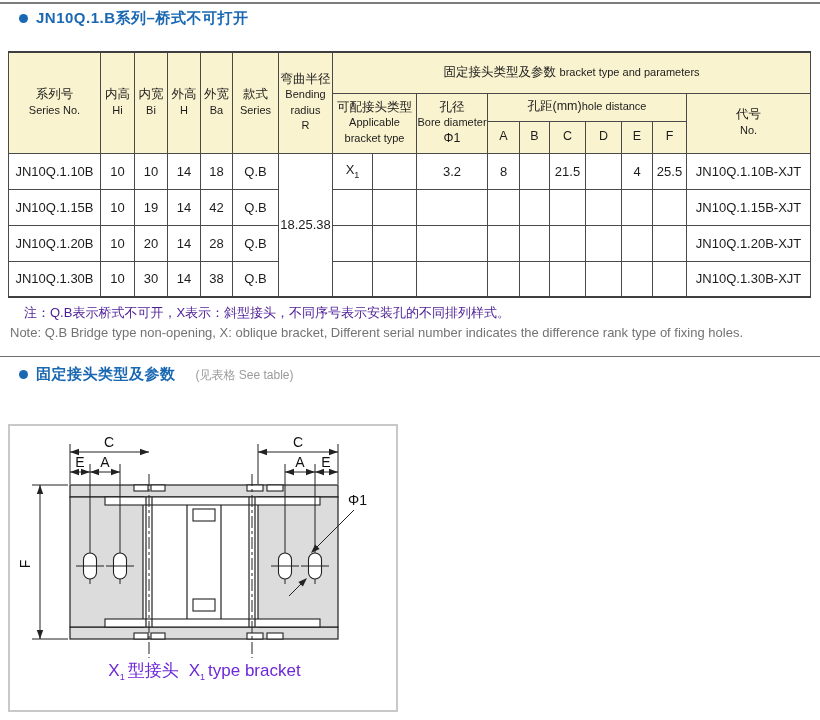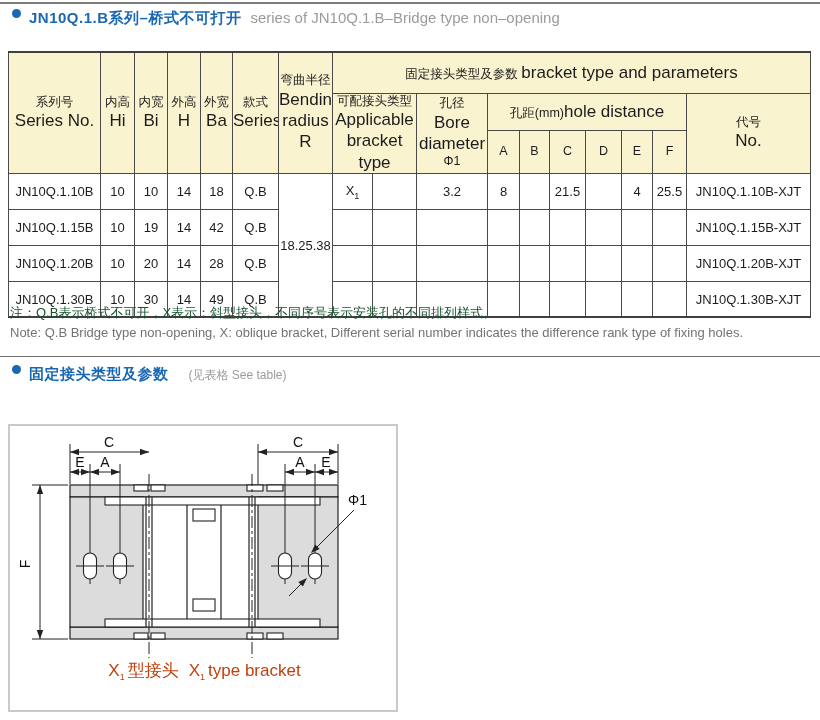--- a/index.html
+++ b/index.html
@@ -2,78 +2,77 @@
 <html><head>
 <meta charset="utf-8">
 <style>
   html,body { margin:0; padding:0; background:#fff; }
   #stage {
     position:relative; width:820px; height:720px; background:#ffffff;
     font-family:"Liberation Sans","DejaVu Sans",sans-serif; overflow:hidden; color:#1c1c1c;
   }
   .top-rule { position:absolute; top:2px; left:0; width:820px; height:2px; background:#7d7d7d; }
 
-  .title-row { position:absolute; left:12px; display:flex; }
+  .title-row { position:absolute; left:19px; display:flex; align-items:center; }
   .title-row.first { top:9px; }
   .title-row.second { top:365px; }
   .bullet { width:9px; height:9px; border-radius:50%; background:#1a68b2; margin-right:8px; flex:0 0 auto; }
   .title-zh { font-size:15px; font-weight:bold; color:#1a68b2; letter-spacing:0.5px; }
   .title-en { font-size:15px; color:#9b9b9b; margin-left:9px; }
   .title-note { font-size:12px; color:#9b9b9b; margin-left:20px; padding-top:2px; }
 
   table.spec {
     position:absolute; left:8px; top:51px; width:802px;
     border-collapse:collapse; table-layout:fixed;
     border-top:2px solid #3f3f3f; border-bottom:2px solid #3f3f3f;
   }
   table.spec th, table.spec td {
     border:1px solid #4a4a4a; text-align:center; vertical-align:middle;
     padding:0; overflow:hidden; font-weight:normal;
   }
   table.spec thead th { background:#faf3cf; font-size:12.5px; line-height:1.25; }
-  table.spec thead .en { font-size:17px; }
+  table.spec thead .en { font-size:11px; }
   table.spec td { font-size:13px; background:#fff; }
   tr.hr1 { height:41px; } tr.hr2 { height:28px;margin-left:10px; } tr.hr3 { height:32px; }
   tr.dr  { height:36px; }
   td.al { text-align:left; padding-left:10px; font-size:12.5px; }
   td.code { text-align:left; padding-left:4px; font-size:12.5px; }
   sub.xsub { font-size:9px; }
 
-  .note-zh { position:absolute; left:10px; top:304px; font-size:13px; color:#14532d; }
+  .note-zh { position:absolute; left:24px; top:304px; font-size:13px; color:#4c1d95; }
   .note-en { position:absolute; left:10px; top:325px; font-size:13px; color:#737373; }
 
   .mid-rule { position:absolute; top:356px; left:0; width:820px; height:1px; background:#6f6f6f; }
 
   .draw-box {
     position:absolute; left:8px; top:424px; width:386px; height:284px;
     border:2px solid #c9c9c9; background:#fff;
   }
   .draw-box svg { position:absolute; left:0; top:0; }
-  .caption { position:absolute; left:3px; right:0; top:233px; text-align:center; font-size:17px; color:#c2410c; }
+  .caption { position:absolute; left:3px; right:0; top:233px; text-align:center; font-size:17px; color:#6d28d9; }
   .cap-zh { margin:0 10px 0 3px; }
   .cap-en { margin-left:3px; }
 
   .dline { stroke:#222; stroke-width:1.2; fill:none; }
   .thin  { stroke:#222; stroke-width:1;   fill:none; }
   .plate { fill:#dcdcdc; stroke:#222; stroke-width:1.2; }
   .wht   { fill:#ffffff; stroke:#222; stroke-width:1.1; }
   .arr   { fill:#222; stroke:none; }
   .dimtxt{ font-size:14px; fill:#111; }
 </style>
 </head>
 <body>
 
 <div id="stage">
 
   <div class="top-rule"></div>
 
   <div class="title-row first">
     <span class="bullet"></span>
     <span class="title-zh">JN10Q.1.B系列–桥式不可打开</span>
-    <span class="title-en">series of JN10Q.1.B–Bridge type non–opening</span>
   </div>
 
   <table class="spec">
     <colgroup>
       <col style="width:92px">
         <col style="width:34px">
         <col style="width:33px">
         <col style="width:33px">
       <col style="width:32px">
         <col style="width:46px">
@@ -193,21 +192,21 @@
         <td></td>
         <td></td>
         <td></td>
         <td class="code">JN10Q.1.20B-XJT</td>
       </tr>
       <tr class="dr">
         <td class="al">JN10Q.1.30B</td>
         <td>10</td>
         <td>30</td>
         <td>14</td>
-        <td>49</td>
+        <td>38</td>
         <td>Q.B</td>
         <td><span></span><sub class="xsub"></sub></td>
         <td></td>
         <td></td>
         <td></td>
         <td></td>
         <td></td>
         <td></td>
         <td></td>
         <td></td>

